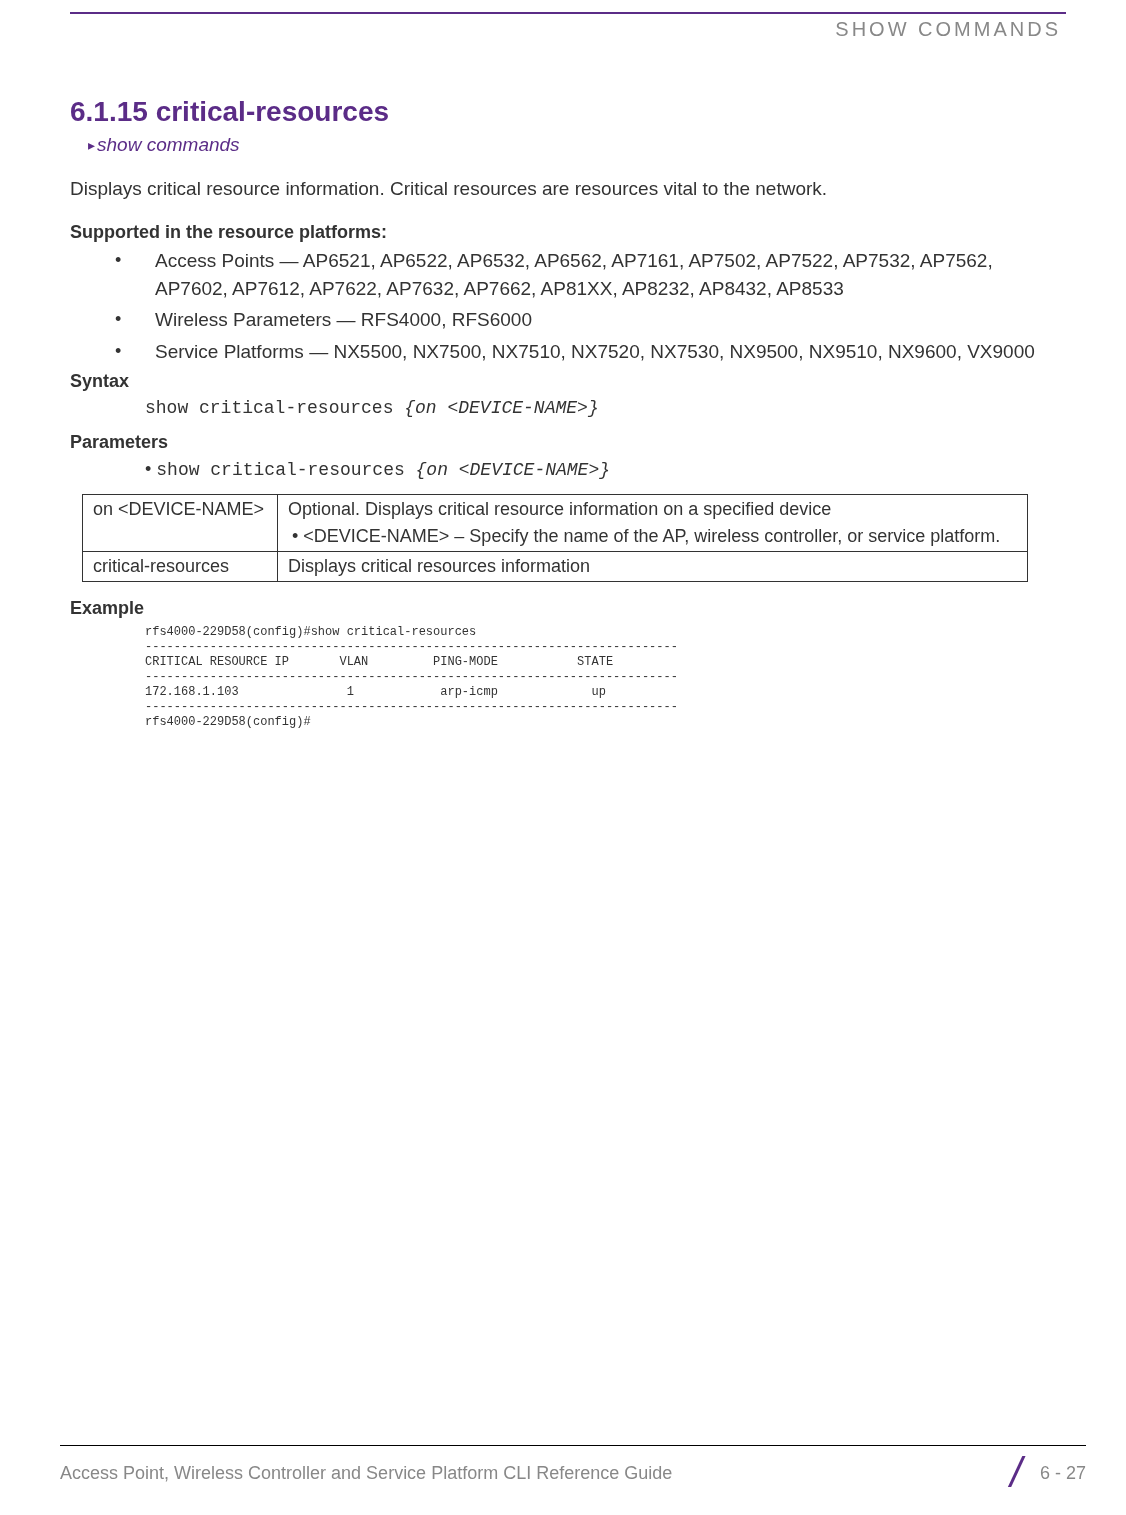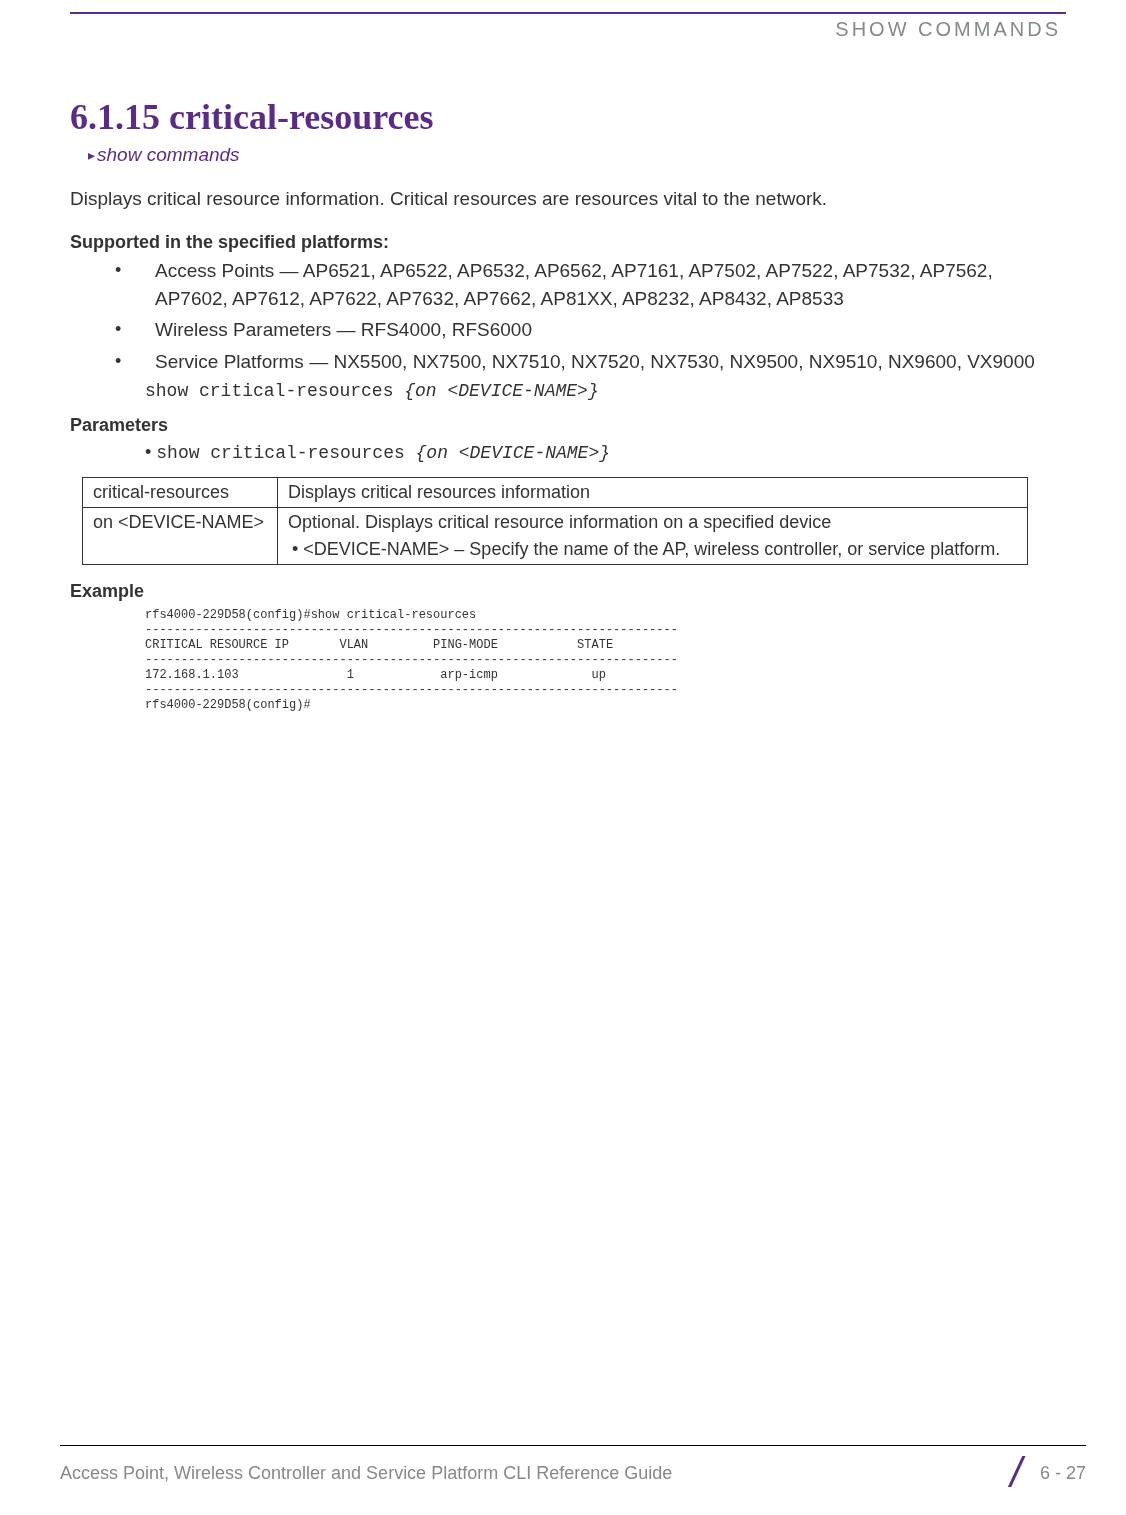--- a/index.html
+++ b/index.html
@@ -28,24 +28,23 @@
       text-align: right;
       color: #888;
       font-size: 20px;
       letter-spacing: 3px;
       font-weight: 300;
       padding-right: 5px;
       margin-bottom: 55px;
     }
     .section-title {
       color: #5B2C87;
-      font-size: 36px;
+      font-size: 28px;
       font-weight: bold;
       margin-bottom: 6px;
-      font-family: Liberation Serif, serif;
     }
     .breadcrumb {
       color: #5B2C87;
       font-style: italic;
       font-size: 19px;
       margin-left: 18px;
       margin-bottom: 22px;
     }
     .breadcrumb::before {
       content: "▸";
@@ -179,48 +178,49 @@
 
 <div class="page">
   <div class="header-line"></div>
   <div class="header-text">SHOW COMMANDS</div>
 
   <h2 class="section-title">6.1.15 critical-resources</h2>
   <div class="breadcrumb">show commands</div>
 
   <p class="description">Displays critical resource information. Critical resources are resources vital to the network.</p>
 
-  <div class="subheading">Supported in the specified platforms:</div>
+  <div class="subheading">Supported in the resource platforms:</div>
   <ul class="platforms-list">
     <li>Access Points — AP6521, AP6522, AP6532, AP6562, AP7161, AP7502, AP7522, AP7532, AP7562, AP7602, AP7612, AP7622, AP7632, AP7662, AP81XX, AP8232, AP8432, AP8533</li>
     <li>Wireless Parameters — RFS4000, RFS6000</li>
     <li>Service Platforms — NX5500, NX7500, NX7510, NX7520, NX7530, NX9500, NX9510, NX9600, VX9000</li>
   </ul>
 
+  <div class="subheading">Syntax</div>
   <div class="syntax-block">
     <span>show critical-resources </span><span class="syntax-param">{on &lt;DEVICE-NAME&gt;}</span>
   </div>
 
   <div class="subheading">Parameters</div>
   <div class="params-block">
     <span class="params-bullet">show critical-resources </span><span class="syntax-param">{on &lt;DEVICE-NAME&gt;}</span>
   </div>
 
   <table class="param-table">
     <tbody>
         <tr>
-      <td>critical-resources</td>
-      <td>Displays critical resources information</td>
-    </tr>
-    <tr>
       <td>on &lt;DEVICE-NAME&gt;</td>
       <td>
         <div>Optional. Displays critical resource information on a specified device</div>
         <div class="sub-bullet">&lt;DEVICE-NAME&gt; – Specify the name of the AP, wireless controller, or service platform.</div>
       </td>
+    </tr>
+    <tr>
+      <td>critical-resources</td>
+      <td>Displays critical resources information</td>
     </tr>
   </tbody>
     </table>
 
   <div class="subheading">Example</div>
   <div class="example-block">rfs4000-229D58(config)#show critical-resources
 --------------------------------------------------------------------------
 CRITICAL RESOURCE IP       VLAN         PING-MODE           STATE
 --------------------------------------------------------------------------
 172.168.1.103               1            arp-icmp             up

